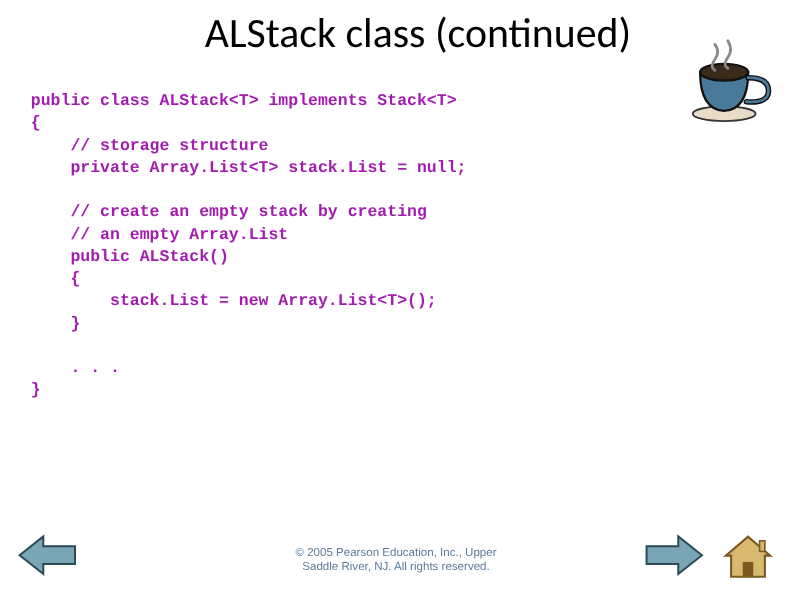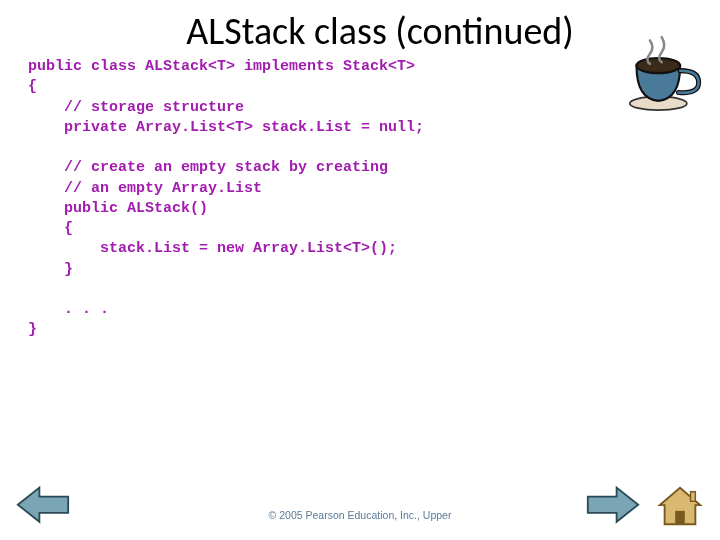--- a/index.html
+++ b/index.html
@@ -17,21 +17,21 @@
     position: relative;
     padding: 8px 24px;
   }
   .title {
     font-family: Calibri, Arial, sans-serif;
     font-size: 38px;
     font-weight: 400;
     color: #000;
     text-align: center;
     margin-left: 40px;
-    margin-bottom: 3px;
+    margin-bottom: 28px;
   }
   .code-block {
     font-family: "Courier New", monospace;
     font-size: 15px;
     font-weight: bold;
     color: #a21caf;
     line-height: 1.35;
     white-space: pre;
     margin-left: 4px;
   }
@@ -106,20 +106,21 @@
     public ALStack()
     {
         stack.List = new Array.List&lt;T&gt;();
     }
 
     . . .
 }</pre>
 
   <div class="footer">
     <div>© 2005 Pearson Education, Inc., Upper</div>
+    <div>Saddle River, NJ.  All rights reserved.</div>
   </div>
 
   <div class="nav-prev">
     <svg viewBox="0 0 60 46">
       <polygon points="2,23 26,4 26,14 58,14 58,32 26,32 26,42" fill="#7aa5b5" stroke="#2a4a58" stroke-width="2"></polygon>
     </svg>
   </div>
 
   <div class="nav-next">
     <svg viewBox="0 0 60 46">

